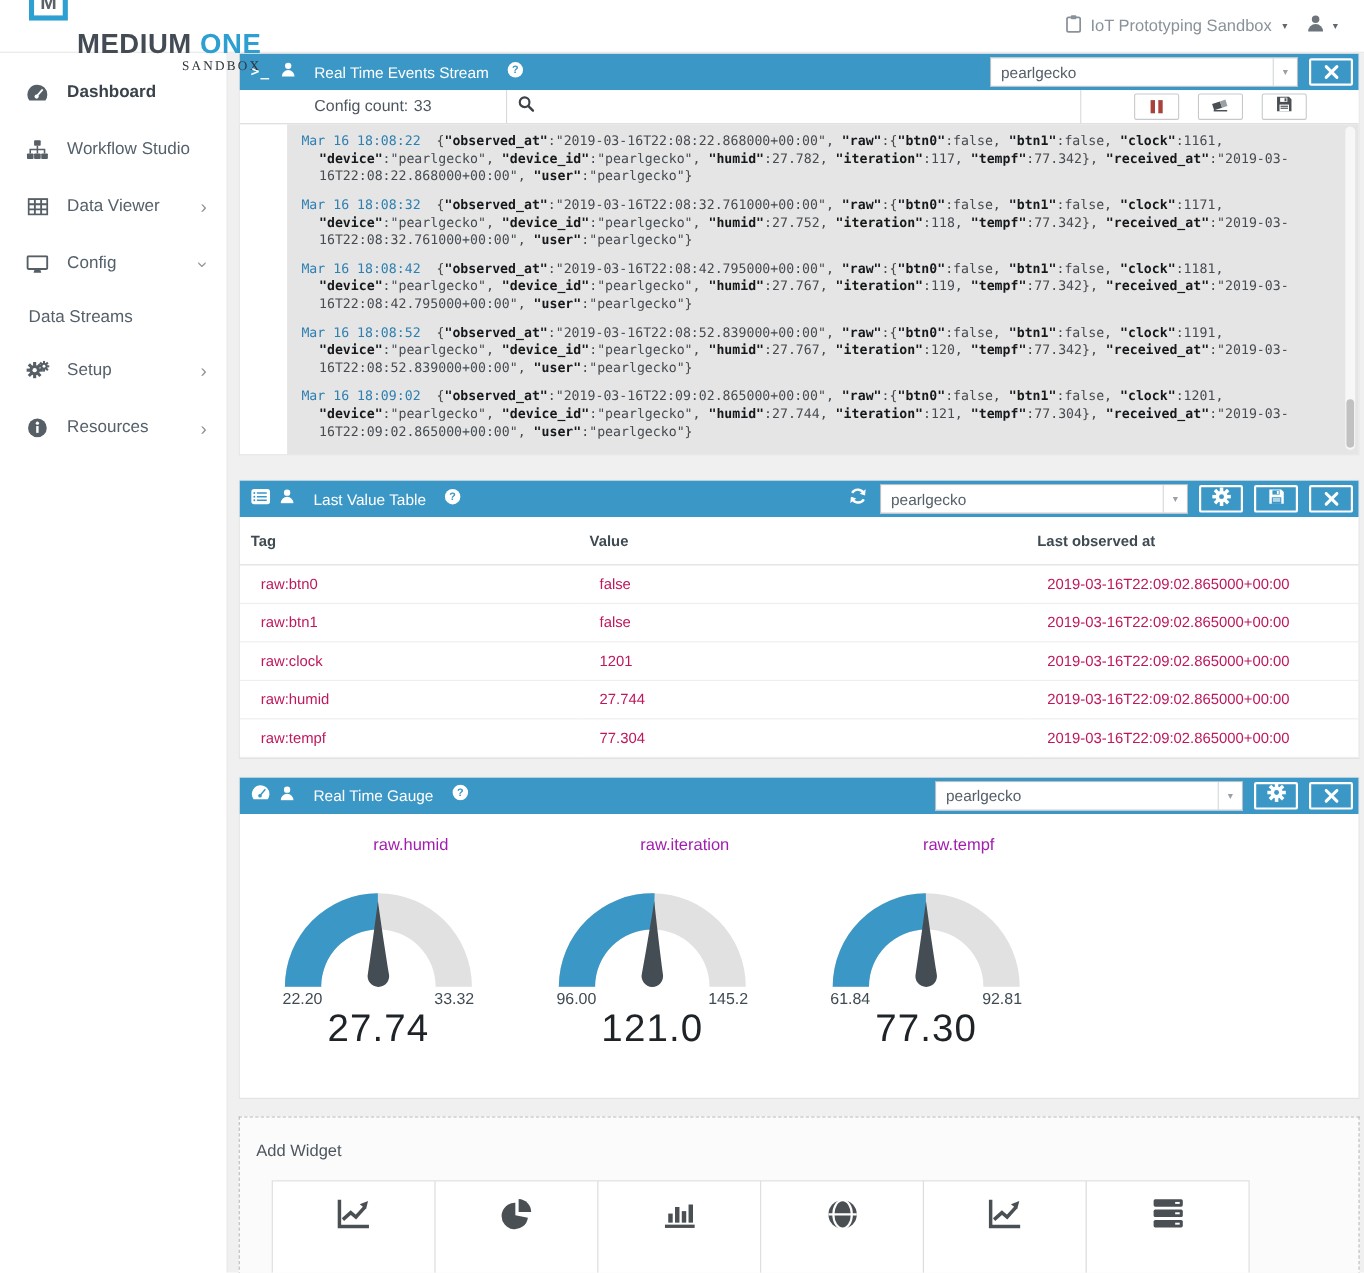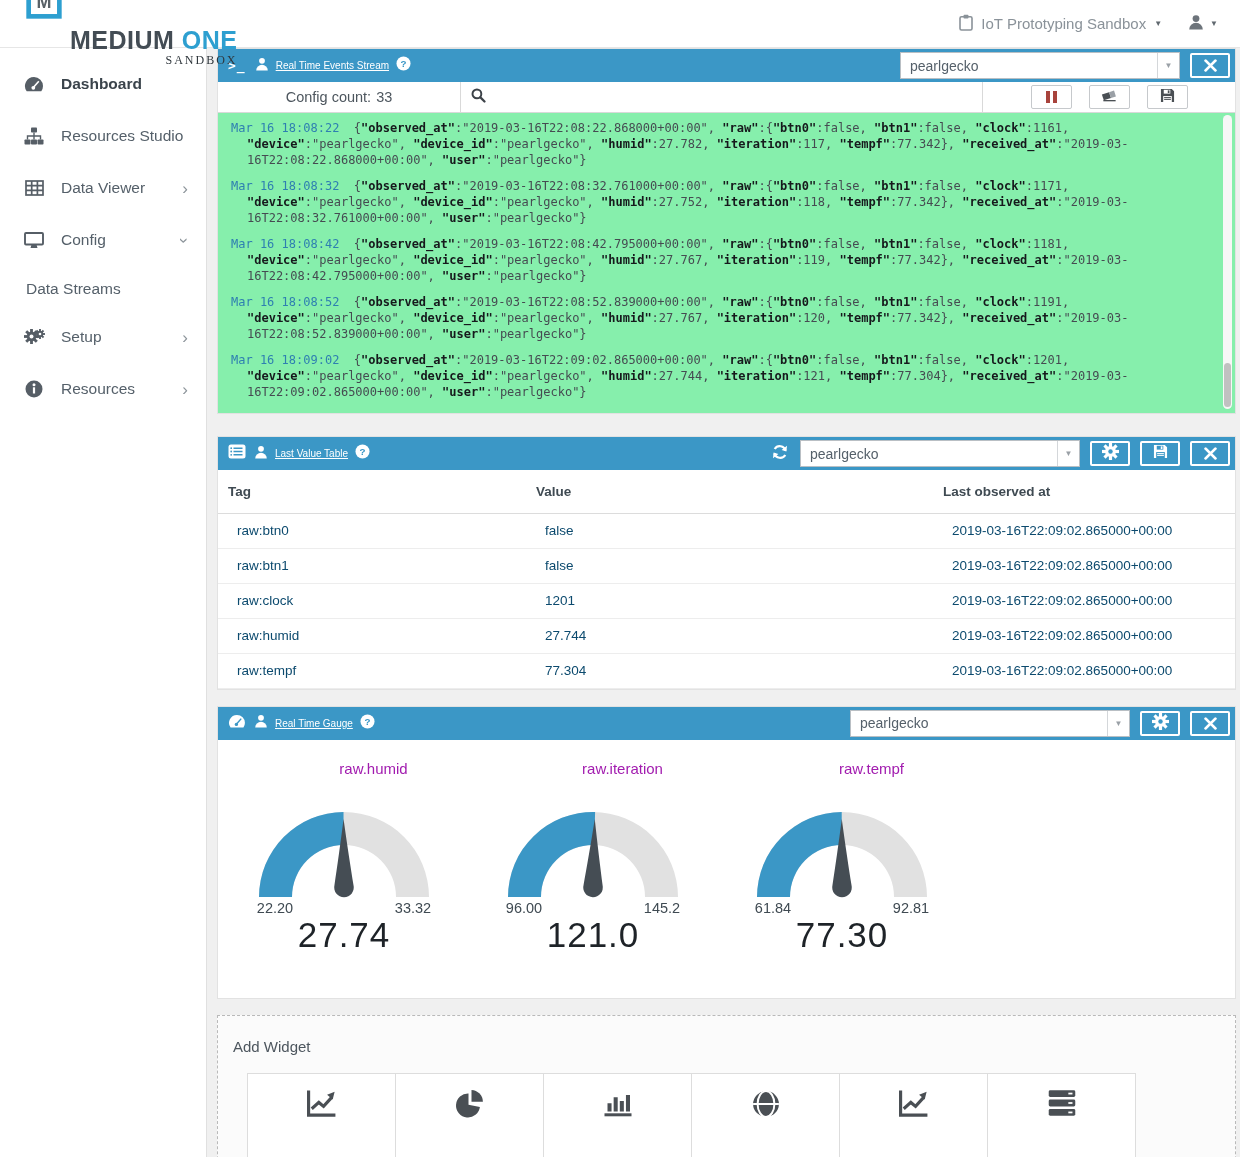--- a/index.html
+++ b/index.html
@@ -10,21 +10,21 @@
   .topbar { height:48px; background:#fff; display:flex; align-items:center;
     border-bottom:1px solid #e6e6e6; position:relative; z-index:5; }
   .logo { display:flex; align-items:flex-start; padding-left:26px; }
   .logo-box { margin-top:2px; }
   .brand { margin-left:8px; line-height:1;margin-top:47px; }
   .brand-line { font-size:25px; letter-spacing:.5px; font-weight:600; }
   .brand-medium { color:#434c54; }
   .brand-one { color:#2d9fd0; }
   .brand-sub { font-family:"Liberation Serif", serif; font-size:12px; letter-spacing:2px;
     color:#2f363c; text-align:right; margin-top:1px; }
-  .topbar-right { margin-left:auto; display:flex; align-items:center; gap:26px; padding-right:22px; }
+  .topbar-right { margin-left:auto; display:flex; align-items:center; gap:16px; padding-right:22px; }
   .project-switch { display:flex; align-items:center; gap:8px; color:#8a9299; font-size:15px; cursor:pointer; }
   .caret { font-size:8px; color:#60686f; }
   .user-menu { display:flex; align-items:center; gap:6px; cursor:pointer; }
 
   
   .layout { display:flex; height:1109px; }
   .sidebar { width:207px; background:#fff; border-right:1px solid #e0e0e0; padding-top:10px; flex:none; }
   .side-item { display:flex; align-items:center; height:52px; padding:0 18px 0 24px;
     font-size:15.5px; color:#55606a; cursor:pointer; }
   .side-item .lbl { margin-left:17px; }
@@ -33,21 +33,21 @@
   .chev.down { transform:rotate(90deg); }
   .side-sub { height:45px; display:flex; align-items:center; padding-left:26px; font-size:15.5px; color:#55606a; cursor:pointer; }
   .sideicon { width:20px; display:flex; justify-content:center; flex:none; }
 
   .content { flex:1; background:#f0f0f0; padding:0 4px 0 10px; overflow:hidden; }
 
   
   .widget { background:#fff; border:1px solid #e2e2e2; }
   .whead { height:33px; background:#3b97c6; display:flex; align-items:center;
     padding:0 5px 0 10px; color:#fff; }
-  .whead .wtitle { font-size:10px; margin:0 7px;text-decoration:underline; }
+  .whead .wtitle { font-size:14px; margin:0 17px; }
   .whead .term { font-family:"DejaVu Sans Mono", monospace; font-weight:bold; font-size:13px; letter-spacing:1px; }
   .whead-right { margin-left:auto; display:flex; align-items:center; gap:10px; }
   .hbtn { width:40px; height:25px; border:2px solid #fff; border-radius:2px; background:transparent;
     display:flex; align-items:center; justify-content:center; cursor:pointer; }
   .select { width:280px; height:27px; background:#fff; border:1px solid #b9bfc4; display:flex;
     align-items:center; cursor:pointer; }
   .select .sel-text { flex:1; font-size:14px; color:#55606a; padding-left:9px; }
   .select .sel-arrow { width:22px; align-self:stretch; border-left:1px solid #d4d7da; display:flex;
     align-items:center; justify-content:center; color:#9aa0a6; font-size:8px; }
 
@@ -57,34 +57,34 @@
     align-items:center; justify-content:center; font-size:14.5px; color:#4d565e; gap:5px; }
   .es-search { width:522px; height:100%; border-right:1px solid #d9d9d9; display:flex; align-items:center; padding:0 10px; gap:9px; }
   .es-search input { border:none; outline:none; flex:1; font-size:14.5px; color:#4d565e;
     font-family:"Liberation Sans", sans-serif; }
   .es-search input::placeholder { color:#c3c8cc; }
   .es-tools { margin-left:auto; display:flex; gap:17px; padding-right:47px; }
   .tbtn { width:41px; height:24px; background:#fff; border:1px solid #c6c9cc; border-radius:2px;
     display:flex; align-items:center; justify-content:center; gap:3px; cursor:pointer; }
   .pause-bar { width:4px; height:12px; background:#a8433c; display:inline-block; }
 
-  .log { position:relative; height:300px; overflow:hidden; background:#86efac; }
+  .log { position:relative; height:300px; overflow:hidden; background:#e5e5e5;margin-left:43px; }
   .log-inner { padding:7px 26px 7px 13px; font-family:"DejaVu Sans Mono", monospace;
     font-size:12px; line-height:16px; color:#454b51; }
   .entry { padding-left:16px; text-indent:-16px; margin-bottom:10px; word-break:break-word; }
   .entry b { color:#16191c; }
   .entry .ts { color:#2e7fb1; }
   .log-scrollbar { position:absolute; top:2px; right:3px; width:9px; height:294px; background:#f7f7f7; border-radius:5px; }
   .log-thumb { position:absolute; bottom:2px; left:1px; width:7px; height:44px; background:#c1c1c1; border-radius:4px; }
 
   
   .lvt-table { width:100%; border-collapse:collapse; }
   .lvt-table th { text-align:left; font-size:13.5px; color:#3f4a52; font-weight:bold;
     height:43px; border-bottom:1px solid #dcdcdc; padding-left:10px; }
-  .lvt-table td { font-size:13.5px; color:#0c4a6e; height:35px; border-bottom:1px solid #ededed; padding-left:19px; }
+  .lvt-table td { font-size:13.5px; color:#be185d; height:35px; border-bottom:1px solid #ededed; padding-left:19px; }
   .col-tag { width:308px; } .col-val { width:407px; }
 
   
   .gauge-body { height:258px; padding:20px 0 0 31px; display:flex; }
   .gauge-block { width:249px; }
   .gauge-title { font-size:15px; color:#a21caf; margin-bottom:20px;text-align:center; }
   .gauge-svg { display:block; margin-left:-20px; }
   .gauge-value { width:230px; margin-left:-20px; text-align:center; font-size:35px;
     color:#1e2328; letter-spacing:1px; margin-top:-2px; }
 
@@ -148,21 +148,21 @@
     <div class="side-item">
       <span class="sideicon">
           <svg width="20" height="18" viewBox="0 0 20 18" fill="#565e66">
             <rect x="7" y="0.5" width="6" height="5" rx="0.8"></rect>
             <rect x="0.5" y="12.5" width="6" height="5" rx="0.8"></rect>
             <rect x="7" y="12.5" width="6" height="5" rx="0.8"></rect>
             <rect x="13.5" y="12.5" width="6" height="5" rx="0.8"></rect>
             <path d="M10 5.5v7 M3.5 12.5V9h13v3.5" stroke="#565e66" stroke-width="1.4" fill="none"></path>
           </svg>
         </span>
-      <span class="lbl">Resources Studio</span>
+      <span class="lbl">Workflow Studio</span>
     </div>
     <div class="side-item">
       <span class="sideicon">
           <svg width="19" height="16" viewBox="0 0 19 16">
             <g stroke="#565e66" stroke-width="1.7" fill="none">
               <rect x="1" y="1" width="17" height="14"></rect>
               <path d="M1 5.7h17 M1 10.3h17 M6.7 1v14 M12.4 1v14"></path>
             </g>
           </svg>
         </span>

